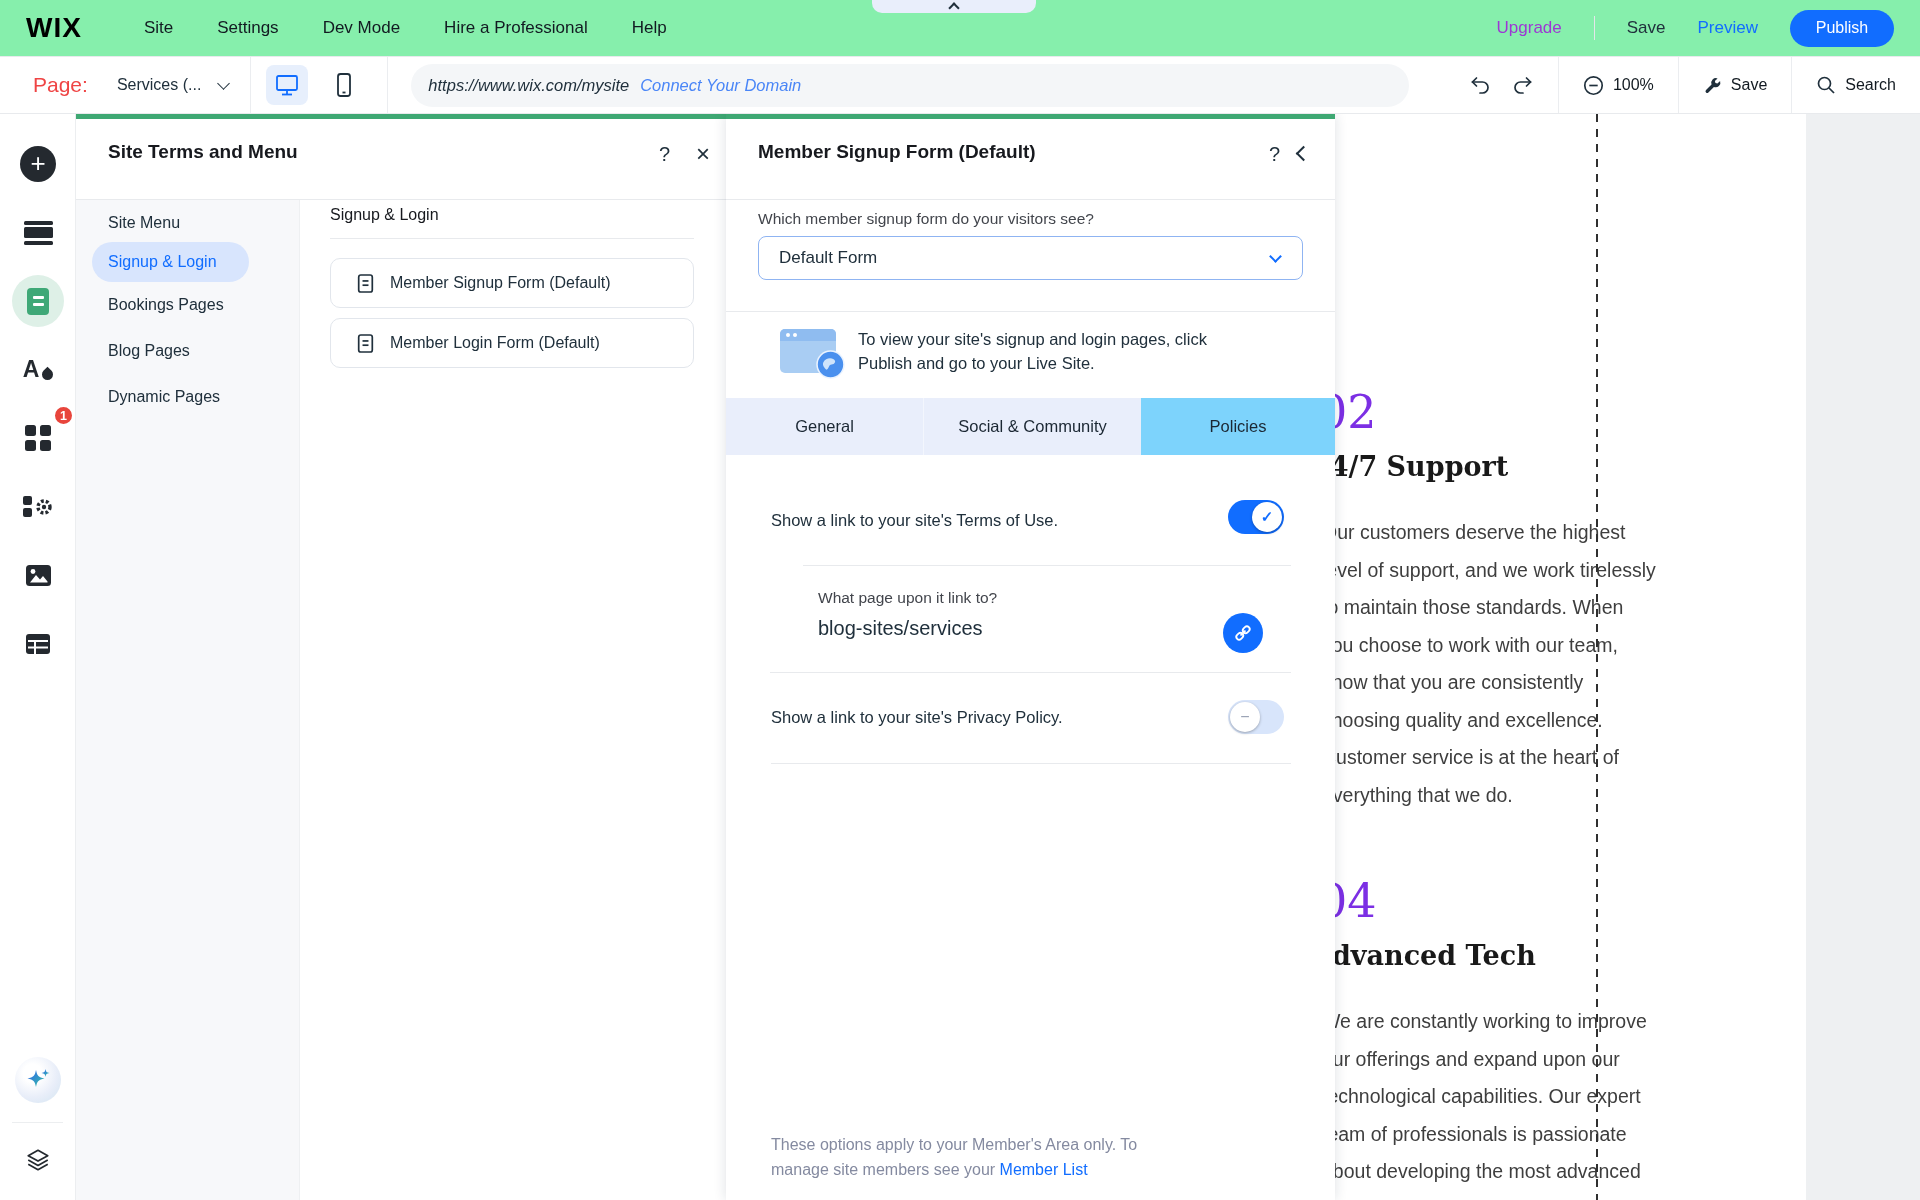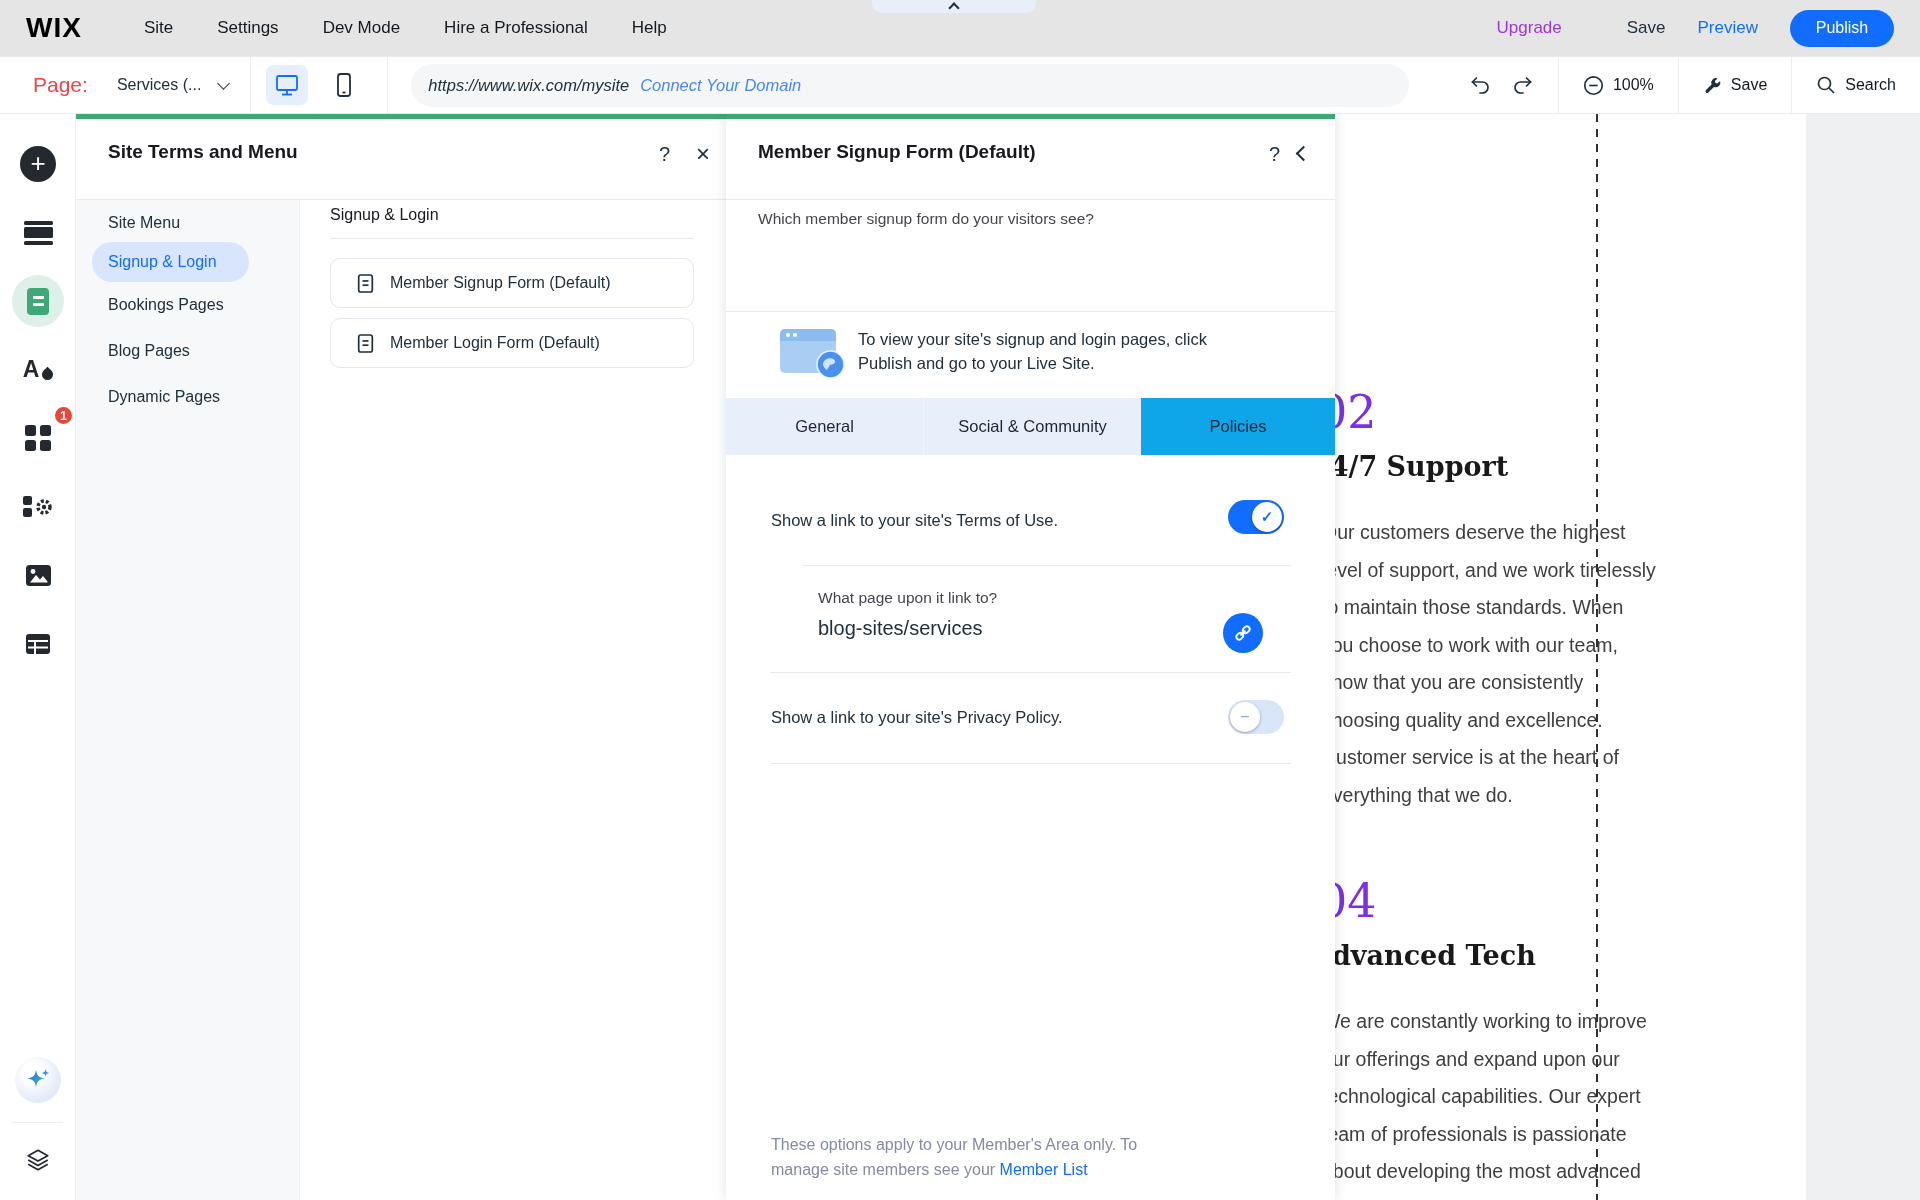--- a/index.html
+++ b/index.html
@@ -1,20 +1,20 @@
 <!DOCTYPE html>
 <html><head>
 <meta charset="utf-8">
 <style>
   * { margin:0; padding:0; box-sizing:border-box; }
   body { font-family:"Liberation Sans", sans-serif; background:#fff; }
   .screen { position:relative; width:1920px; height:1200px; overflow:hidden; background:#fff; color:#20303c; }
 
   
-  .topbar { position:absolute; top:0; left:0; right:0; height:57px; background:#e5e5e5;
+  .topbar { position:absolute; top:0; left:0; right:0; height:57px; background:#86efac;
             border-bottom:1px solid #e8eaed; display:flex; align-items:center; padding:0 26px; z-index:30; }
   .logo { font-size:28px; font-weight:800; letter-spacing:1px; color:#000; margin-right:62px; }
   .topnav { display:flex; align-items:center; gap:44px; }
   .topnav span { font-size:17px; color:#121a21; cursor:pointer; }
   .topbar-right { margin-left:auto; display:flex; align-items:center; gap:32px; }
   .upgrade { color:#9d37d4; font-size:17px; }
   .save, .preview { font-size:17px; }
   .preview { color:#116dff; }
   .vdiv { width:1px; height:24px; background:#e4e6ea; }
   .publish-btn { width:104px; height:37px; border-radius:19px; background:#116dff; color:#fff;
@@ -115,21 +115,21 @@
   .info-icon { position:absolute; left:54px; top:215px; width:56px; height:44px; background:#a9cdf3; border-radius:5px; }
   .info-icon .bar { position:absolute; top:0; left:0; right:0; height:12px; background:#8fbcf0; border-radius:5px 5px 0 0; }
   .info-icon .bar i { position:absolute; top:4px; width:4px; height:4px; border-radius:50%; background:#fff; display:block; }
   .info-icon .bar i:nth-child(1){ left:6px; } .info-icon .bar i:nth-child(2){ left:13px; }
   .info-icon svg { position:absolute; right:-9px; bottom:-6px; }
   .info-text { position:absolute; left:132px; top:214px; font-size:16.5px; line-height:23.5px; color:#20303c; }
   .tabs { position:absolute; left:0; top:284px; right:0; height:57px; display:flex; }
   .tab { background:#e9eefb; display:flex; align-items:center; justify-content:center; font-size:16.5px;
          color:#1b2733; cursor:pointer; }
   .tab.t0 { width:197px; } .tab.t1 { width:218px; border-left:1px solid #f3f6fd; } .tab.t2 { width:194px; }
-  .tab.active { background:#0ea5e9; }
+  .tab.active { background:#7dd3fc; }
   .row-label { position:absolute; left:45px; font-size:16.5px; color:#20303c; }
   .toggle { position:absolute; left:502px; width:56px; height:34px; border-radius:17px; cursor:pointer; }
   .toggle .knob { position:absolute; top:2px; width:30px; height:30px; border-radius:50%; background:#fff;
                   box-shadow:0 1px 3px rgba(0,0,0,.3); display:flex; align-items:center; justify-content:center; }
   .toggle.on { background:#116dff; } .toggle.on .knob { right:2px; }
   .toggle.off { background:#d8e5fb; } .toggle.off .knob { left:2px; }
   .knob-check::after { content:"\2713"; color:#116dff; font-size:15px; font-weight:700; }
   .knob-minus::after { content:"\2212"; color:#98a0b3; font-size:16px; }
   .ind-div { position:absolute; height:1px; background:#e8eaed; }
   .link-q { position:absolute; left:92px; top:475px; font-size:15.5px; color:#42454c; }
@@ -391,20 +391,24 @@
   </section>
 
   <section class="panel signup-panel">
     <div class="green-top"></div>
     <div class="panel-title">Member Signup Form (Default)</div>
     <span class="help-q">?</span>
     <span class="chev-back"></span>
     <div class="hdr-div"></div>
 
     <div class="q-label">Which member signup form do your visitors see?</div>
+    <div class="dropdown">
+      <span>Default Form</span>
+      <span class="dd-chev"></span>
+    </div>
     <div class="full-div" style="top:197px"></div>
 
     <div class="info-icon">
       <span class="bar">
           <i></i>
           <i></i>
         </span>
       <svg width="29" height="29" viewBox="0 0 28 28">
           <circle cx="14" cy="14" r="13" fill="#4a90ee" stroke="#eaf3ff" stroke-width="1.5"></circle>
           <path d="M7 12 C9 8 14 7 17 9 C20 11 18 14 15 14 C12 14 13 18 10 19 C8 17 6 15 7 12 Z" fill="#cfe4fb"></path>

